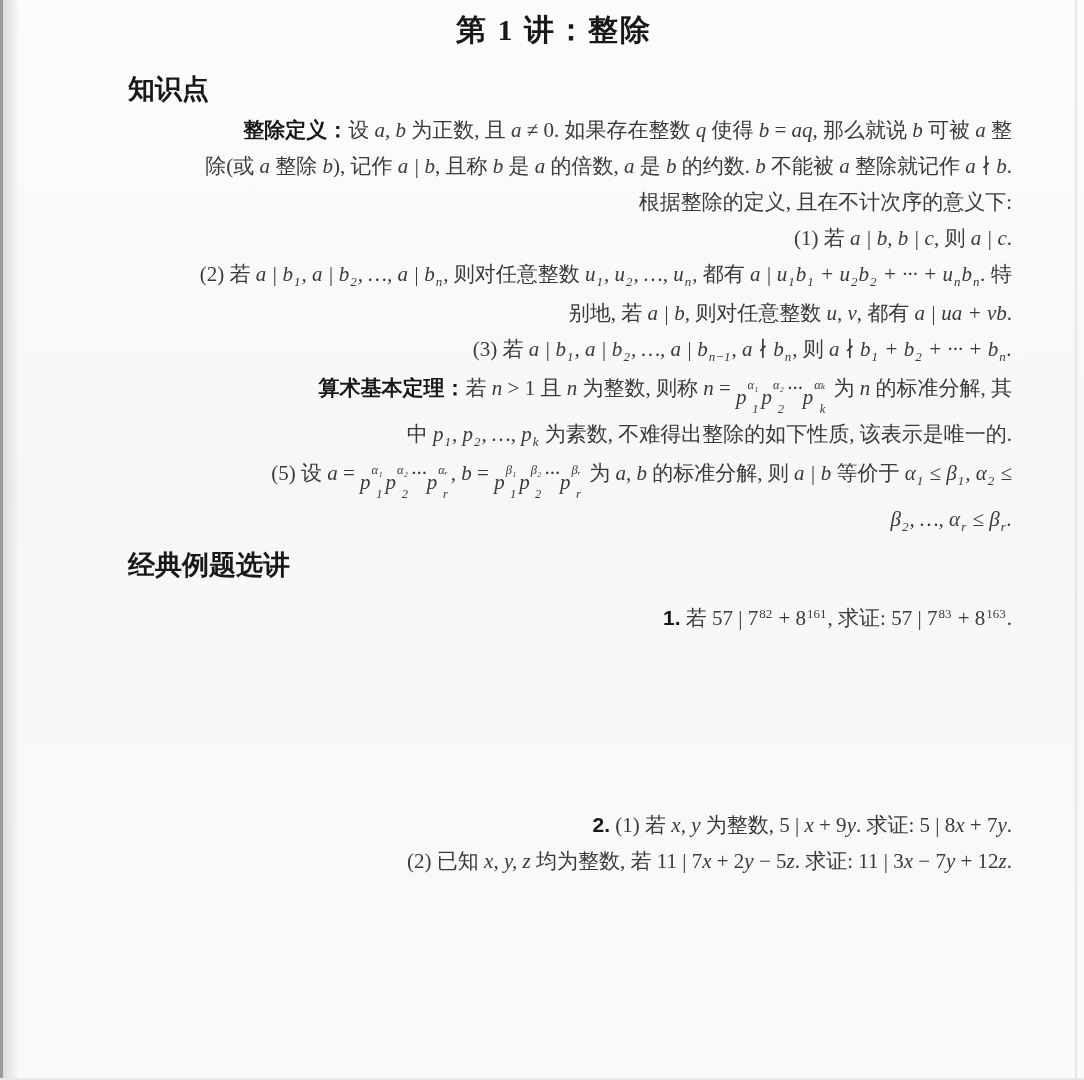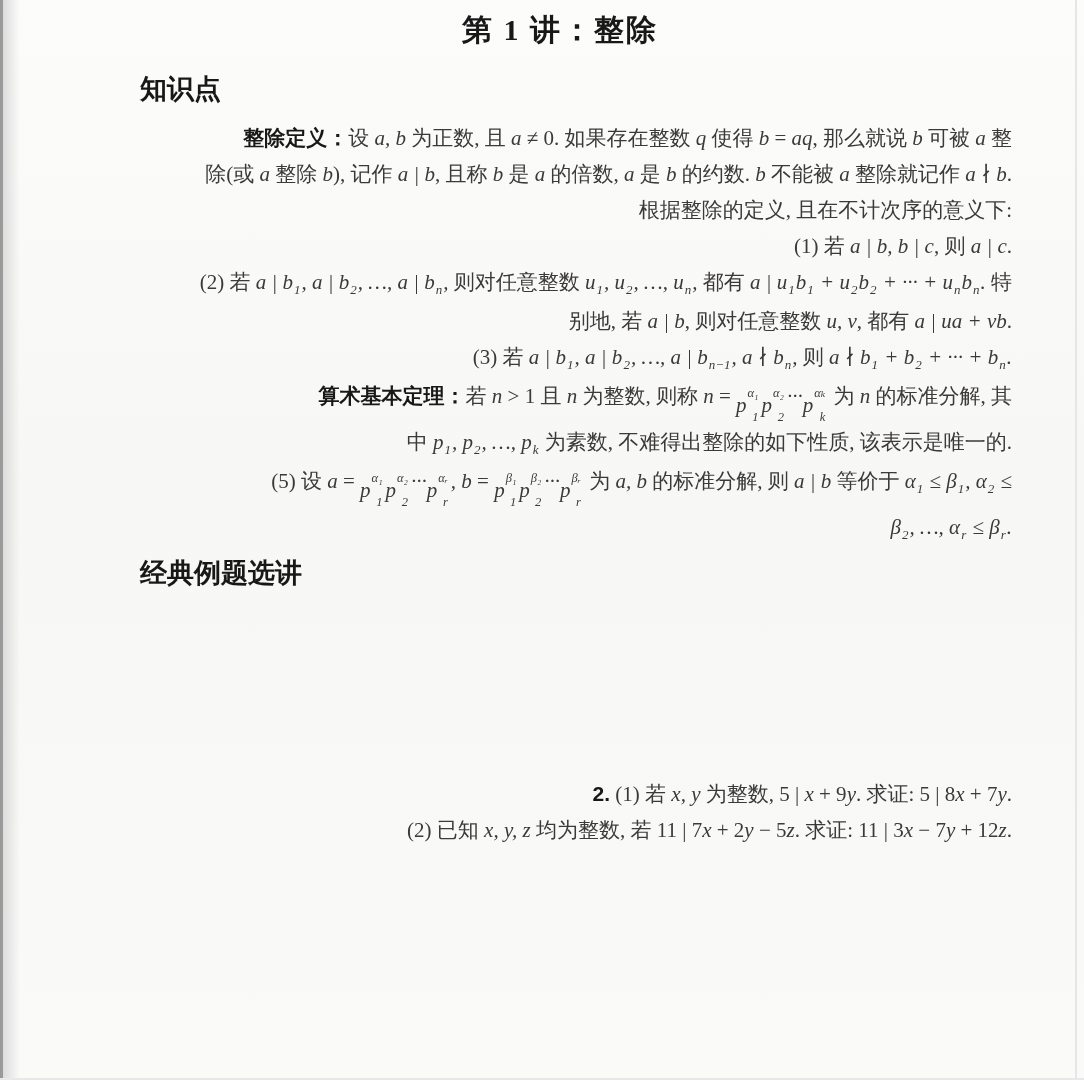--- a/index.html
+++ b/index.html
@@ -19,31 +19,31 @@
     background:linear-gradient(180deg,var(--page-bg-top) 0%,var(--page-bg-mid) 45%,#fafaf9 100%);
     font-family:"Liberation Serif","DejaVu Serif",serif;
     color:var(--text-color);
     overflow:hidden;
   }
   .edge-left{position:absolute;left:0;top:0;bottom:0;width:3px;background:var(--edge-dark);}
   .edge-left-soft{position:absolute;left:3px;top:0;bottom:0;width:17px;
     background:linear-gradient(90deg,var(--edge-soft),rgba(255,255,255,0));}
   .edge-right{position:absolute;right:7px;top:0;bottom:0;width:2px;background:var(--edge-right);}
   .edge-bottom{position:absolute;left:0;right:0;bottom:0;height:2px;background:#e8e8e8;}
-  .content{position:absolute;left:108px;right:72px;top:0;}
+  .content{position:absolute;left:96px;right:72px;top:0;}
   .title-line{
     text-align:center;font-size:30px;font-weight:bold;color:var(--bold-color);
     padding-top:10px;line-height:40px;letter-spacing:2px;
   }
   .section-heading{
     font-size:27px;font-weight:bold;color:var(--bold-color);
     margin-left:32px;line-height:34px;
     font-family:"Liberation Sans","DejaVu Sans",sans-serif;
   }
-  .h-knowledge{margin-top:22px;margin-bottom:14px;}
+  .h-knowledge{margin-top:22px;margin-bottom:6px;}
   .h-examples{margin-top:8px;margin-bottom:18px;}
   .text-line{
     font-size:21px;line-height:36px;white-space:nowrap;text-align:right;
   }
   .indent{padding-left:36px;}
   .prob{padding-left:9px;}
   .prob-sub{padding-left:37px;}
   .spacer{height:168px;}
   .seg-t{}
   .seg-b{
@@ -130,17 +130,18 @@
           </span>
         </span><span class="seg-m">···</span><span class="seg-ss">
           <span class="ss-base">p</span>
           <span class="ss-scripts">
             <span>βᵣ</span>
             <span>r</span>
           </span>
         </span><span class="seg-t"> 为 </span><span class="seg-m">a, b</span><span class="seg-t"> 的标准分解, 则 </span><span class="seg-m">a | b</span><span class="seg-t"> 等价于 </span><span class="seg-m">α</span><span class="seg-sub">1</span><span class="seg-m"> ≤ β</span><span class="seg-sub">1</span><span class="seg-m">, α</span><span class="seg-sub">2</span><span class="seg-m"> ≤</span></div>
       <div class="text-line "><span class="seg-m">β</span><span class="seg-sub">2</span><span class="seg-m">, …, α</span><span class="seg-sub">r</span><span class="seg-m"> ≤ β</span><span class="seg-sub">r</span><span class="seg-m">.</span></div>
       <div class="section-heading h-examples">经典例题选讲</div>
+      <div class="text-line prob"><span class="seg-b">1.</span><span class="seg-t"> 若 57 | 7</span><span class="seg-sup">82</span><span class="seg-t"> + 8</span><span class="seg-sup">161</span><span class="seg-t">, 求证: 57 | 7</span><span class="seg-sup">83</span><span class="seg-t"> + 8</span><span class="seg-sup">163</span><span class="seg-t">.</span></div>
       <div class="spacer"></div>
       <div class="text-line prob"><span class="seg-b">2.</span><span class="seg-t"> (1) 若 </span><span class="seg-m">x, y</span><span class="seg-t"> 为整数, 5 | </span><span class="seg-m">x</span><span class="seg-t"> + 9</span><span class="seg-m">y</span><span class="seg-t">. 求证: 5 | 8</span><span class="seg-m">x</span><span class="seg-t"> + 7</span><span class="seg-m">y</span><span class="seg-t">.</span></div>
       <div class="text-line prob-sub"><span class="seg-t">(2) 已知 </span><span class="seg-m">x, y, z</span><span class="seg-t"> 均为整数, 若 11 | 7</span><span class="seg-m">x</span><span class="seg-t"> + 2</span><span class="seg-m">y</span><span class="seg-t"> − 5</span><span class="seg-m">z</span><span class="seg-t">. 求证: 11 | 3</span><span class="seg-m">x</span><span class="seg-t"> − 7</span><span class="seg-m">y</span><span class="seg-t"> + 12</span><span class="seg-m">z</span><span class="seg-t">.</span></div>
     </div>
 </div>
 
 </body></html>

